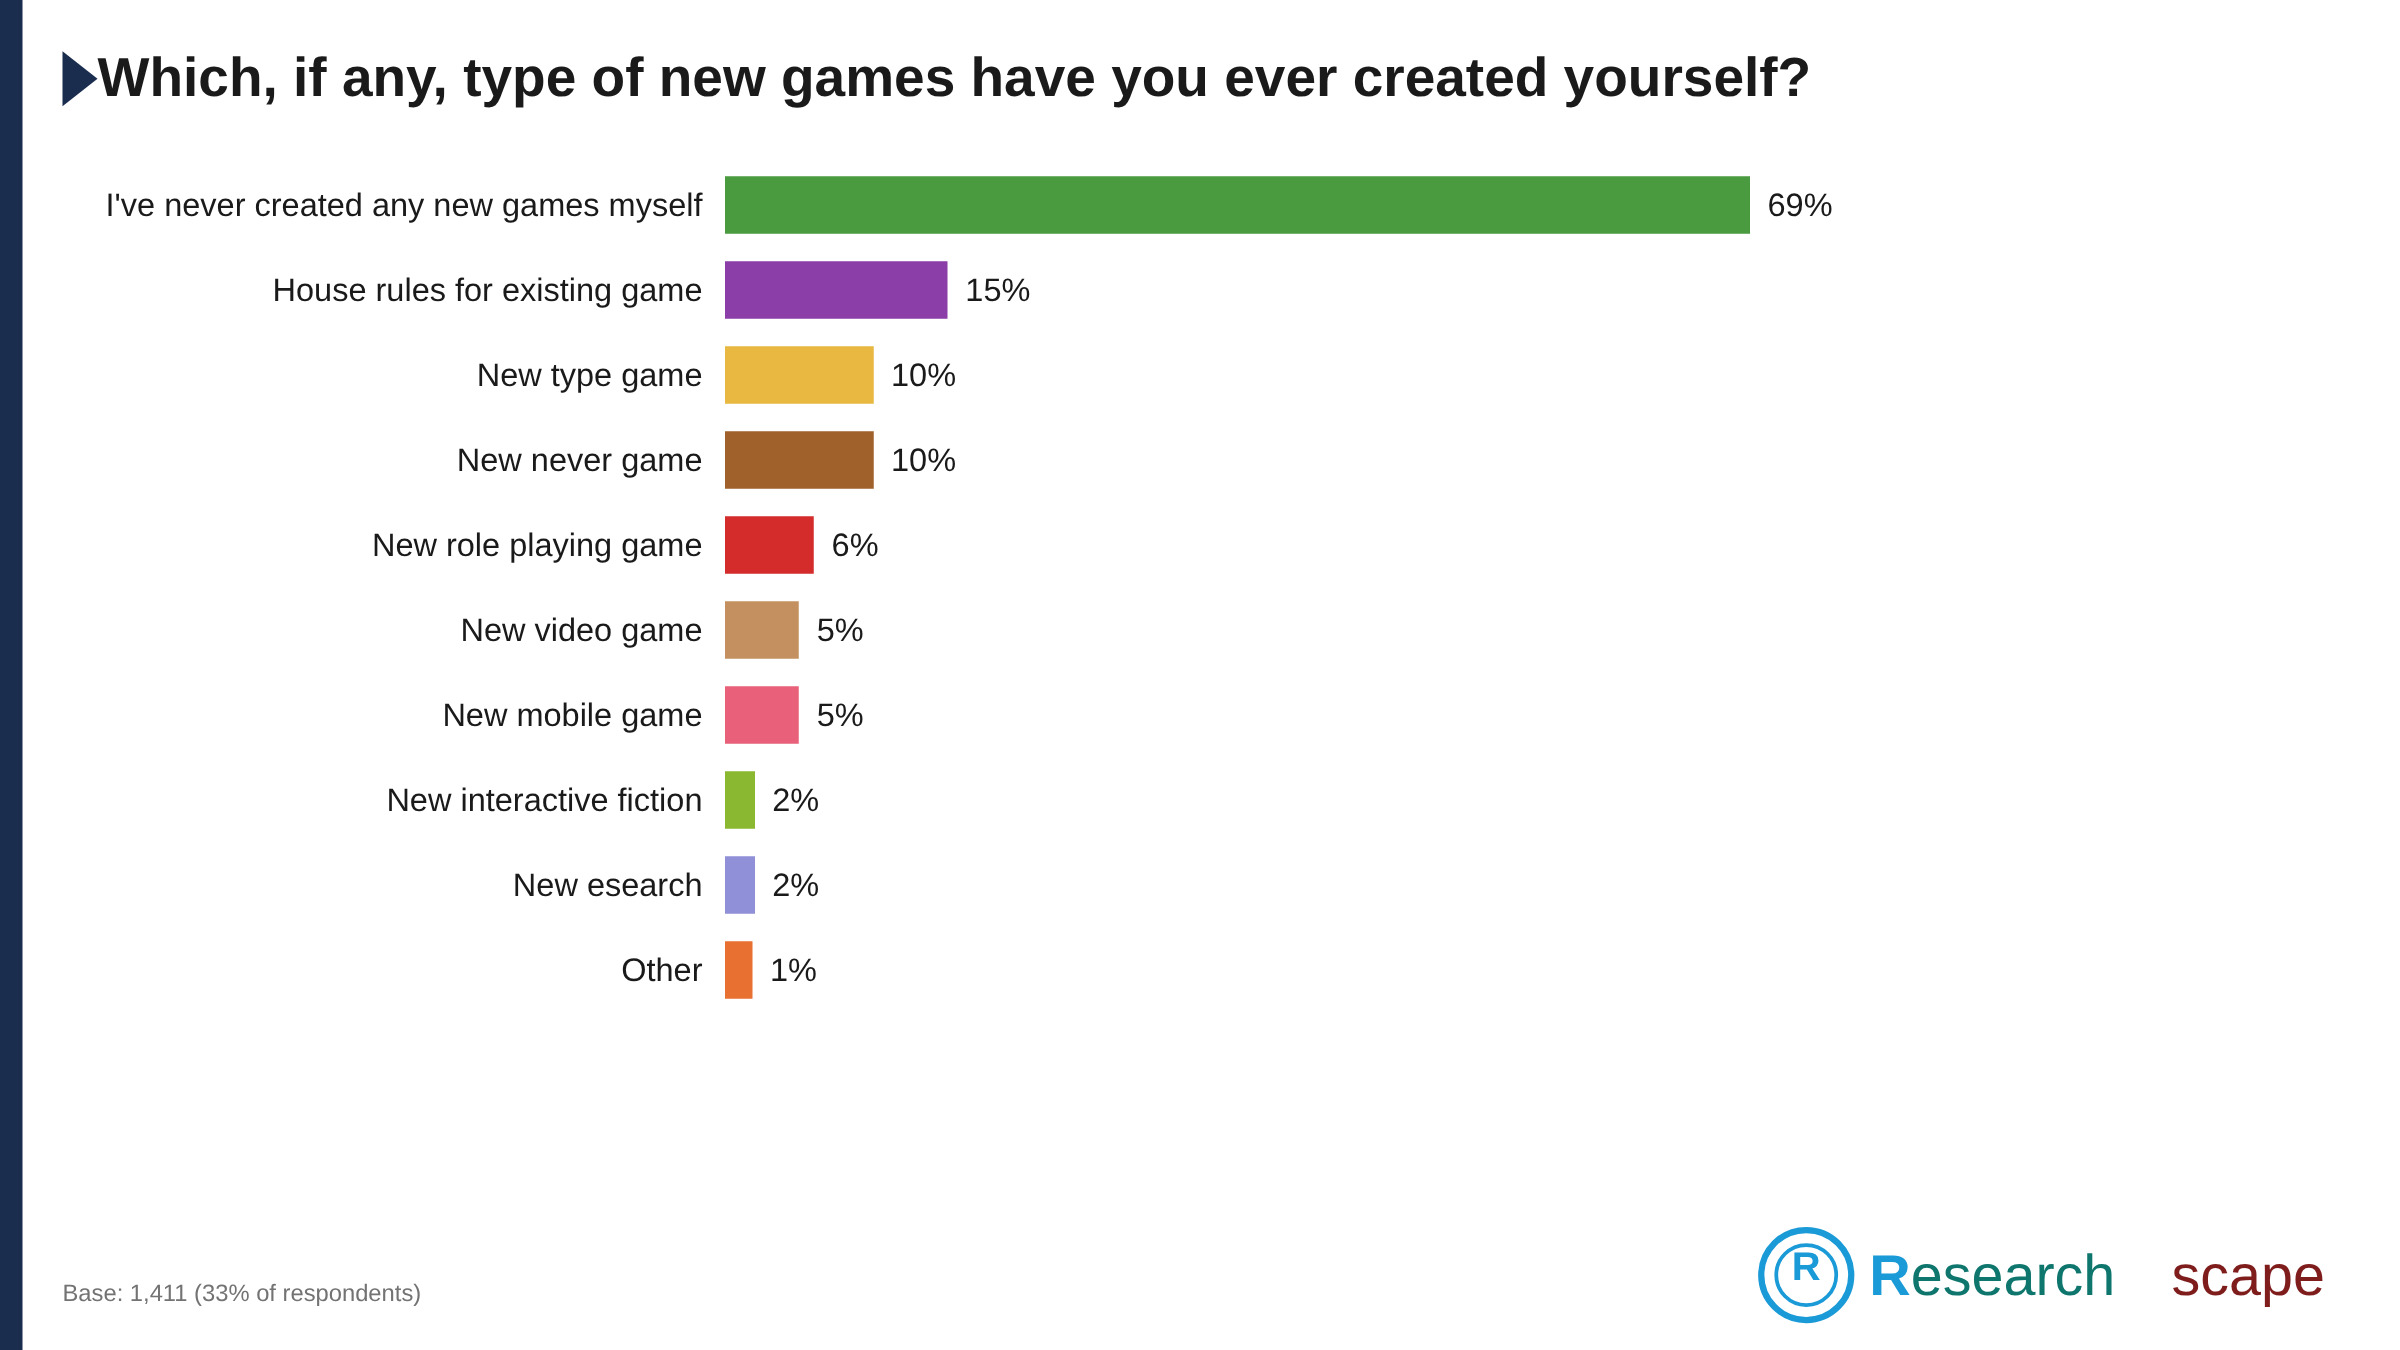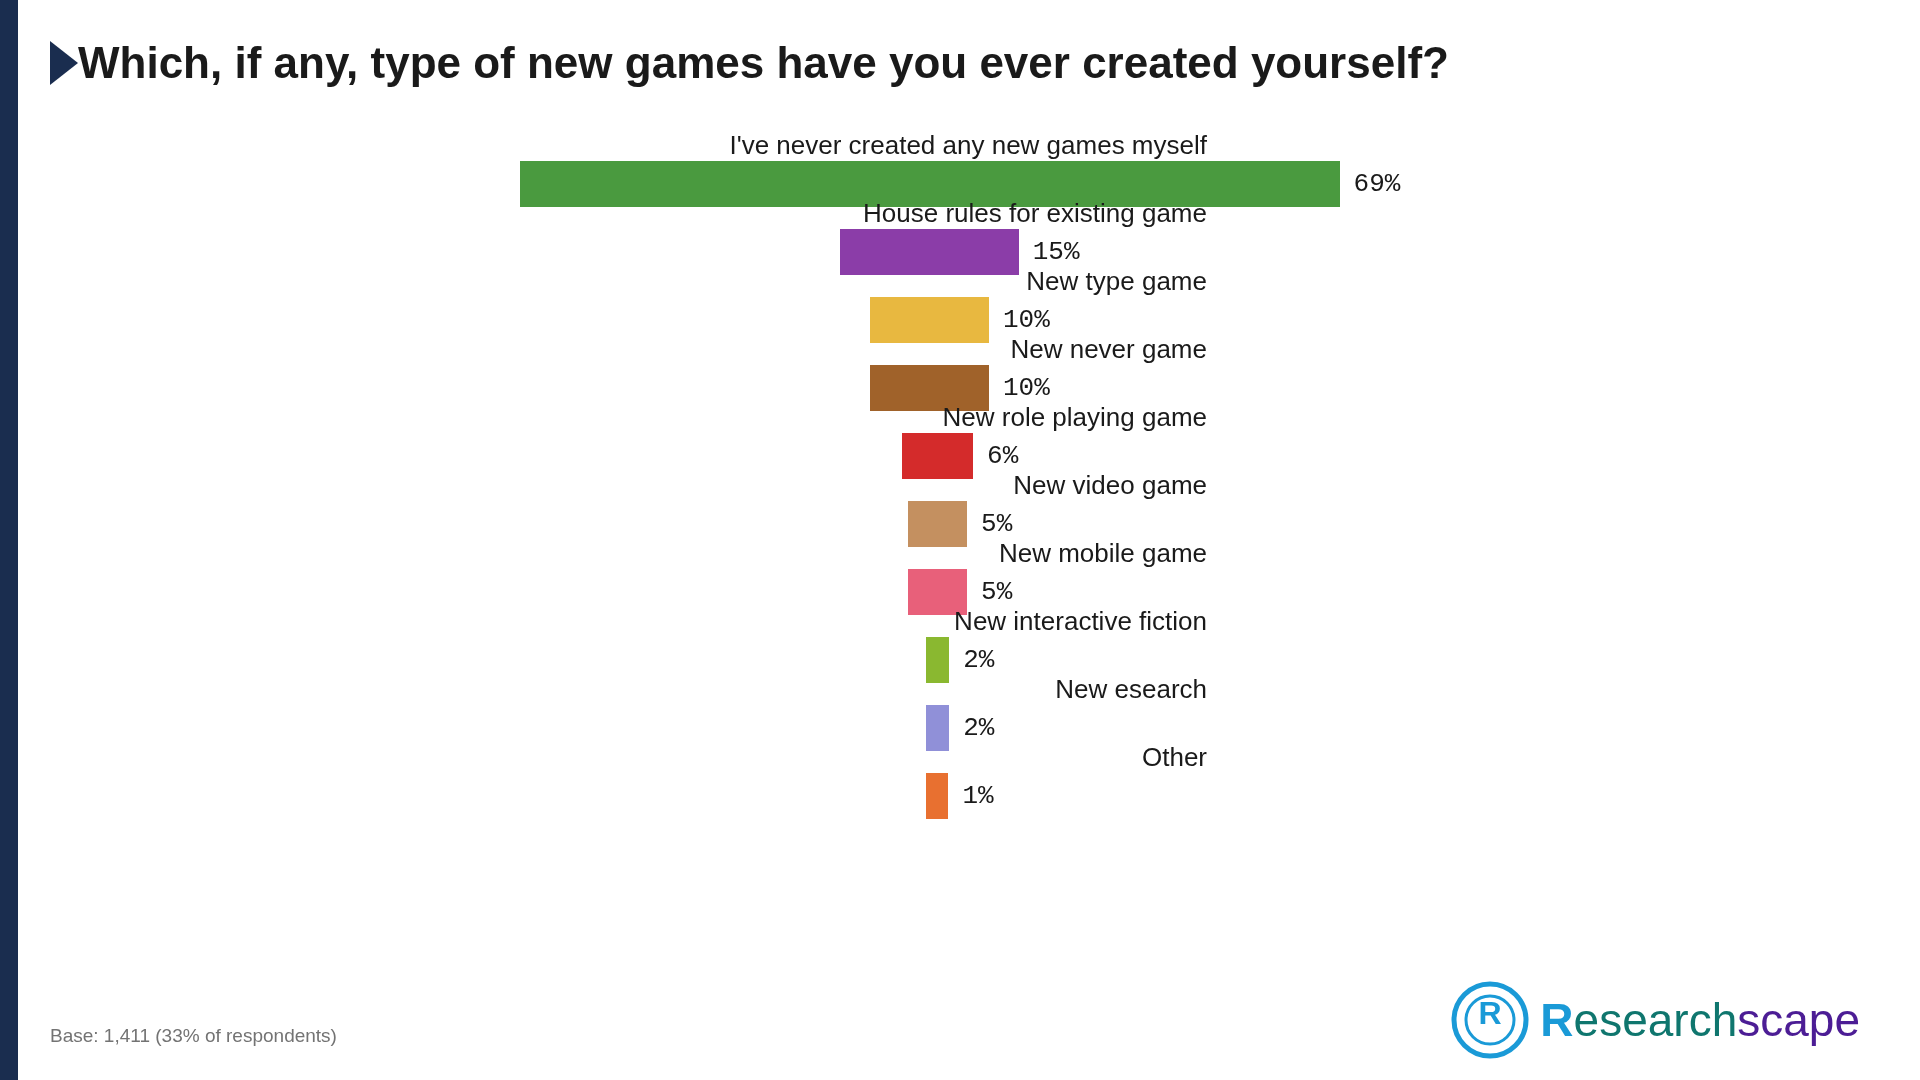--- a/index.html
+++ b/index.html
@@ -53,21 +53,20 @@
       top: 130px;
       left: 50px;
       right: 50px;
     }
 
     .bar-row {
       display: flex;
       align-items: center;
       margin-bottom: 0px;
       height: 68px;
-      flex-direction: column;
     }
 
     .bar-label {
       text-align: right;
       font-size: 26px;
       color: #1a1a1a;
       flex-shrink: 0;
       width: 530px;
       padding-right: 18px;
     }
@@ -82,21 +81,20 @@
       height: 46px;
       border-radius: 0;
       flex-shrink: 0;
     }
 
     .bar-pct {
       margin-left: 14px;
       font-size: 26px;
       color: #1a1a1a;
       font-weight: 400;
-      font-family: Liberation Mono, monospace;
     }
 
     .footer {
       position: absolute;
       bottom: 30px;
       left: 50px;
       font-size: 19px;
       color: #737373;
       line-height: 1.5;
     }
@@ -204,15 +202,15 @@
   <div>Base: 1,411 (33% of respondents)</div>
 </div>
 
 <div class="logo-area">
   <svg class="logo-icon" viewBox="0 0 80 80">
     <circle cx="40" cy="40" r="36" fill="none" stroke="#1a9ad7" stroke-width="5"></circle>
     <circle cx="40" cy="40" r="24" fill="none" stroke="#1a9ad7" stroke-width="3"></circle>
     <text x="50%" y="55%" text-anchor="middle" font-size="32" font-weight="700" fill="#1a9ad7" font-family="Arial">R</text>
   </svg>
   <div style="font-size:46px; font-weight:400; color:#1a2d4f; font-family:Arial;">
-    <span style="font-weight:700; color:#1a9ad7;">R</span><span style="color:#0f766e;">esearch</span><span style="color:#4c1d95;">scape</span>
+    <span style="font-weight:700; color:#1a9ad7;">R</span><span style="color:#0f766e;">esearch</span><span style="color:#7f1d1d;margin-left:45px;">scape</span>
   </div>
 </div>
 
 </body></html>

